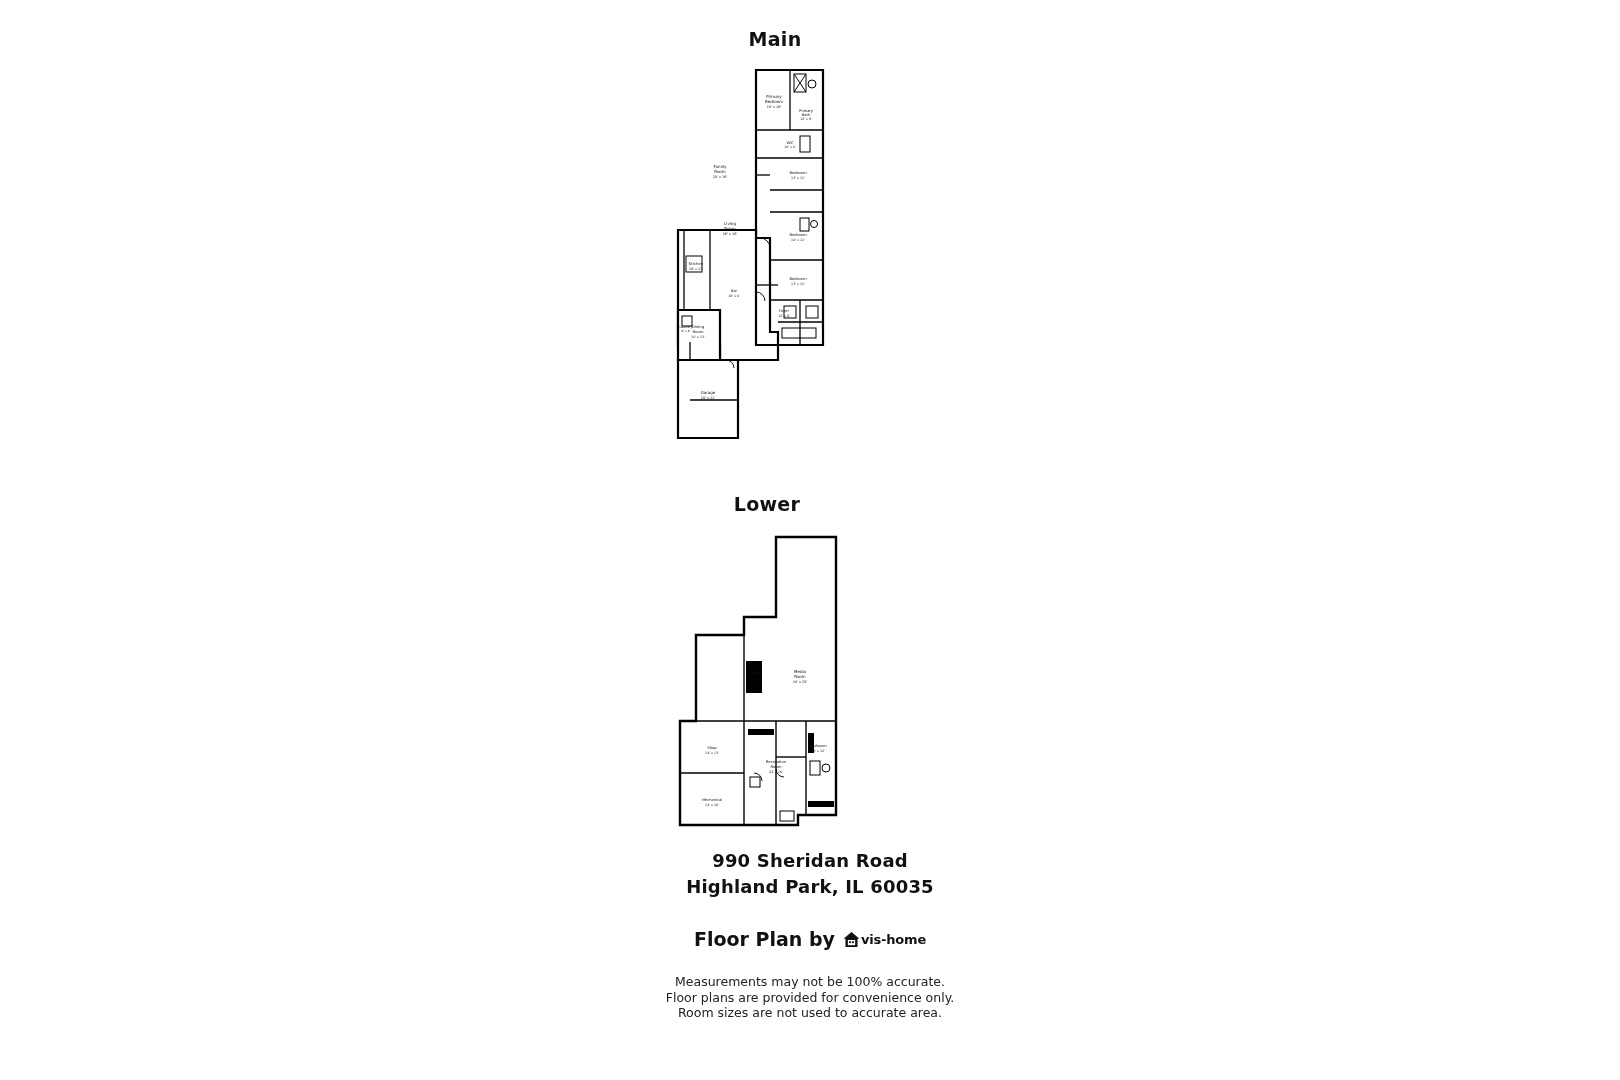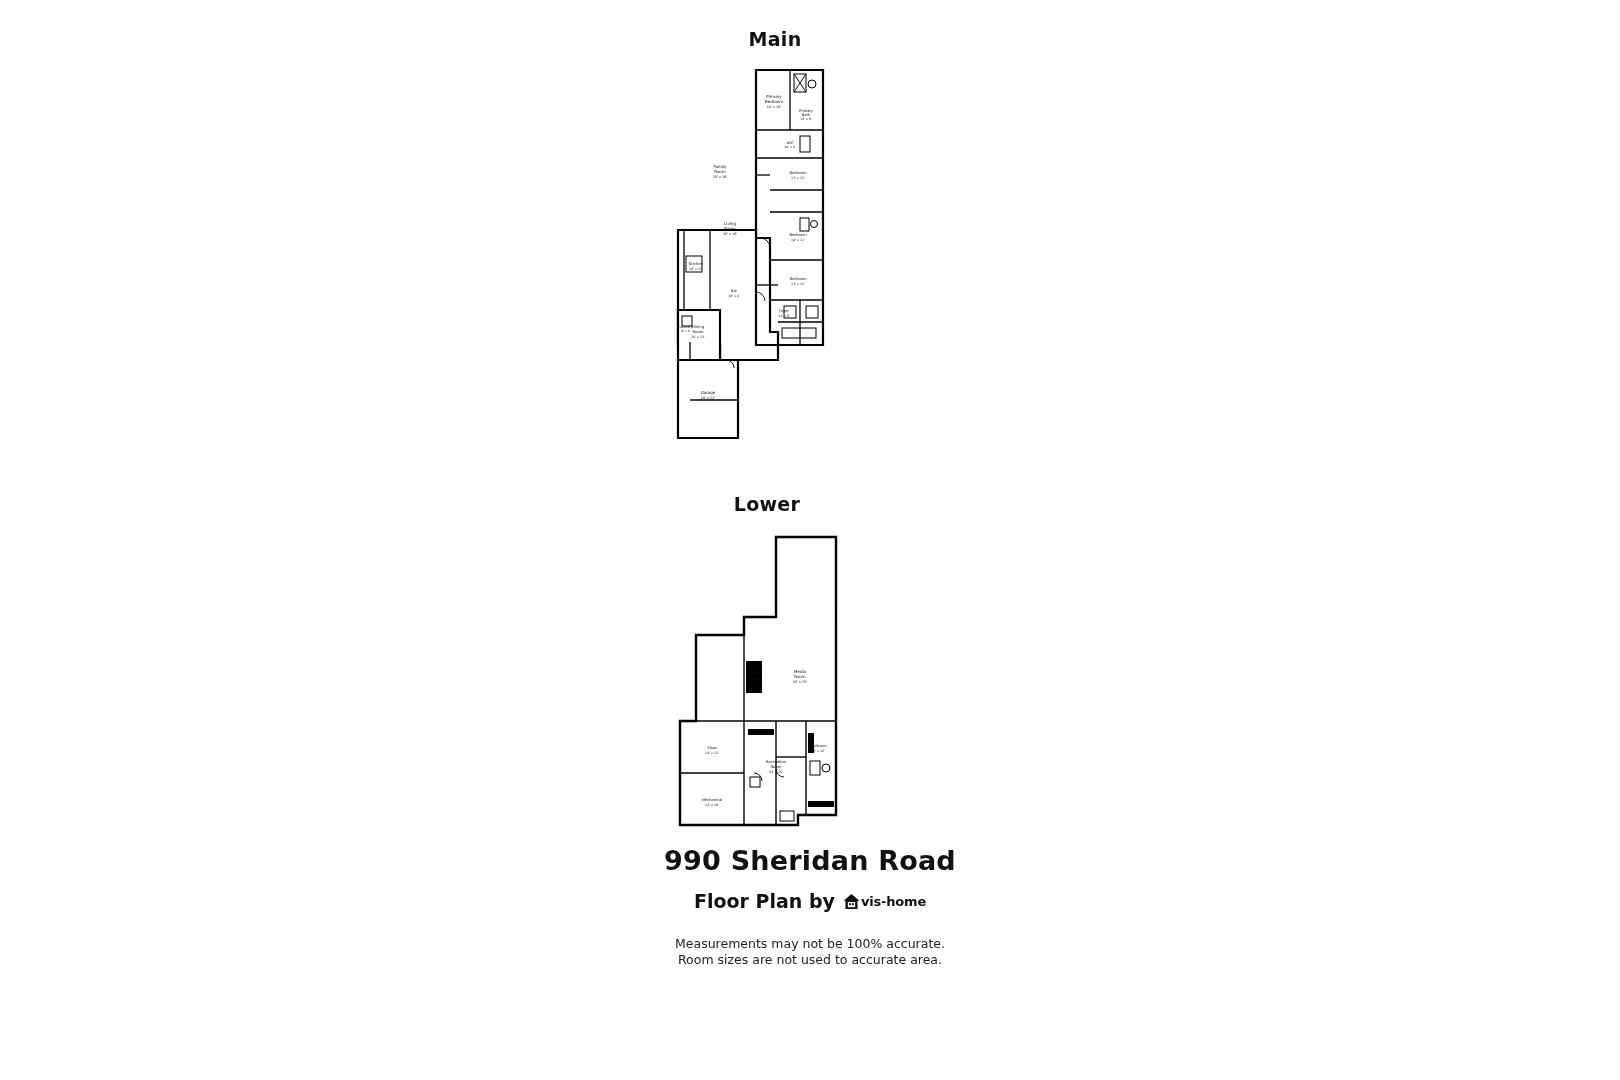--- a/index.html
+++ b/index.html
@@ -43,28 +43,28 @@
 
   
   .footer {
     position: absolute;
     left: 460px;
     top: 848px;
     width: 700px;
     text-align: center;
   }
   .addr-line {
-    font-size: 27px;
+    font-size: 18px;
     font-weight: 700;
     line-height: 26px;
     letter-spacing: 0.2px;
     color: #111;
   }
   .byline {
-    margin-top: 16px;
+    margin-top: 28px;
     font-size: 19px;
     font-weight: 700;
     color: #111;
     display: flex;
     align-items: center;
     justify-content: center;
     gap: 7px;
   }
   .logo-wrap {
     display: inline-flex;
@@ -257,35 +257,37 @@
         <text x="158" y="227" font-size="3.2">14' x 12'</text>
 
         <text x="52" y="276" font-size="3.6">Mechanical</text>
         <text x="52" y="281" font-size="3.2">12' x 10'</text>
       </g>
     </svg>
   </div>
 
   <div class="footer">
     <div class="addr-line">990 Sheridan Road</div>
+    <div class="addr-line">Highland Park, IL 60035</div>
 
     <div class="byline">
       <span>Floor Plan by</span>
       <span class="logo-wrap">
         <span class="logo-mark">
           <svg viewBox="0 0 24 24" width="19" height="19" aria-hidden="true">
             <path d="M2 11 L12 2.5 L22 11 L19.6 11 L19.6 21.5 L4.4 21.5 L4.4 11 Z" fill="#111111"></path>
             <rect x="7.4" y="12.6" width="9.2" height="6.6" fill="#ffffff"></rect>
             <rect x="9" y="14.2" width="2.4" height="2.4" fill="#111111"></rect>
             <rect x="12.6" y="14.2" width="2.4" height="2.4" fill="#111111"></rect>
           </svg>
         </span>
         <span class="logo-text">vis-home</span>
       </span>
     </div>
 
     <div class="disclaimer">
       <div>Measurements may not be 100% accurate.</div>
+      <div>Floor plans are provided for convenience only.</div>
       <div>Room sizes are not used to accurate area.</div>
     </div>
   </div>
 
 </div>
 
 </body></html>

